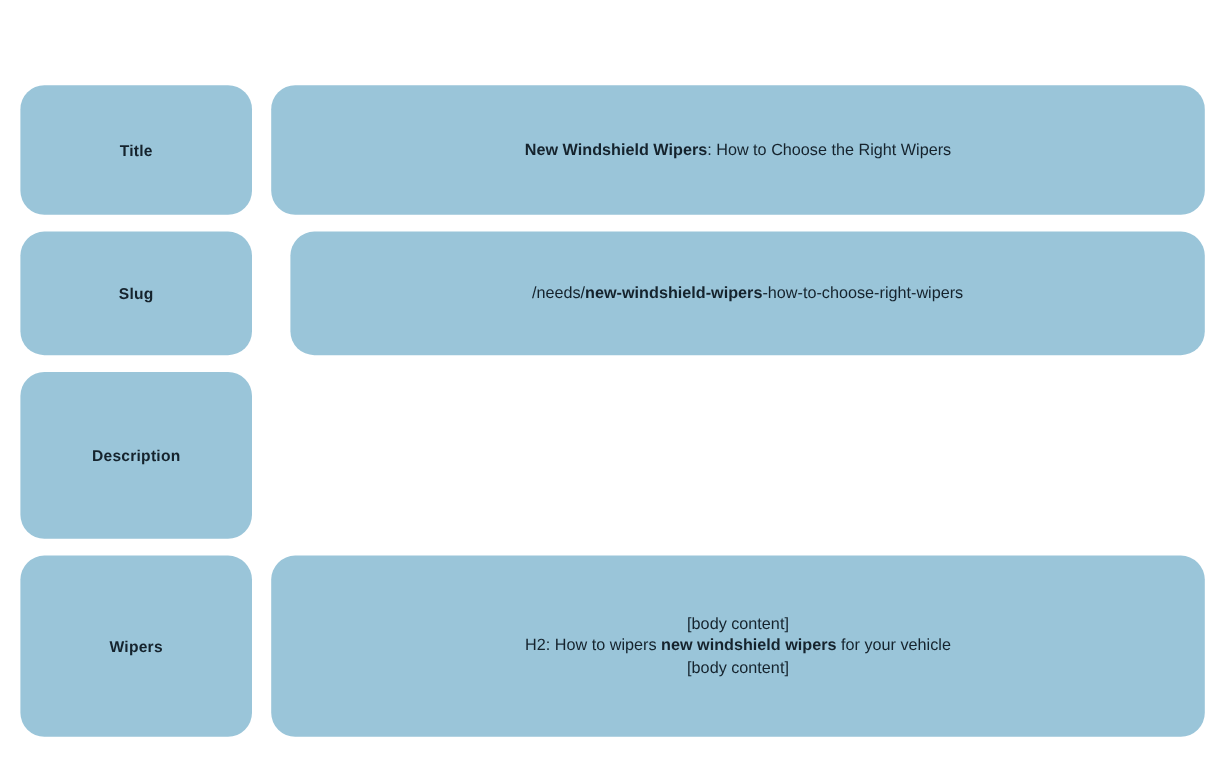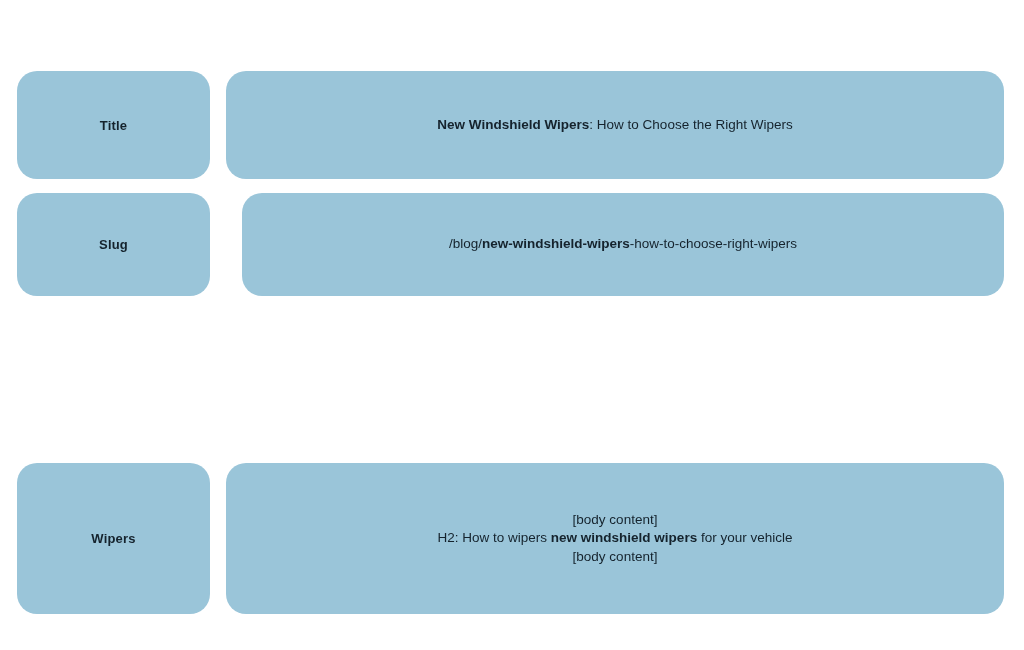--- a/index.html
+++ b/index.html
@@ -77,26 +77,29 @@
         </span>
       </div>
     </div>
 
     <div class="row row-slug">
       <div class="label-box">
         <span>Slug</span>
       </div>
       <div class="content-box">
         <span class="line">
-          <span>/blog/</span><span class="b">new-windshield-wipers</span><span>-how-to-choose-right-wipers</span>
+          <span>/needs/</span><span class="b">new-windshield-wipers</span><span>-how-to-choose-right-wipers</span>
         </span>
       </div>
     </div>
 
     <div class="row row-description">
+      <div class="label-box">
+        <span>Description</span>
+      </div>
     </div>
 
     <div class="row row-headers">
       <div class="label-box">
         <span>Wipers</span>
       </div>
       <div class="content-box">
         <span class="line">
           <span>[body content]</span>
         </span>

